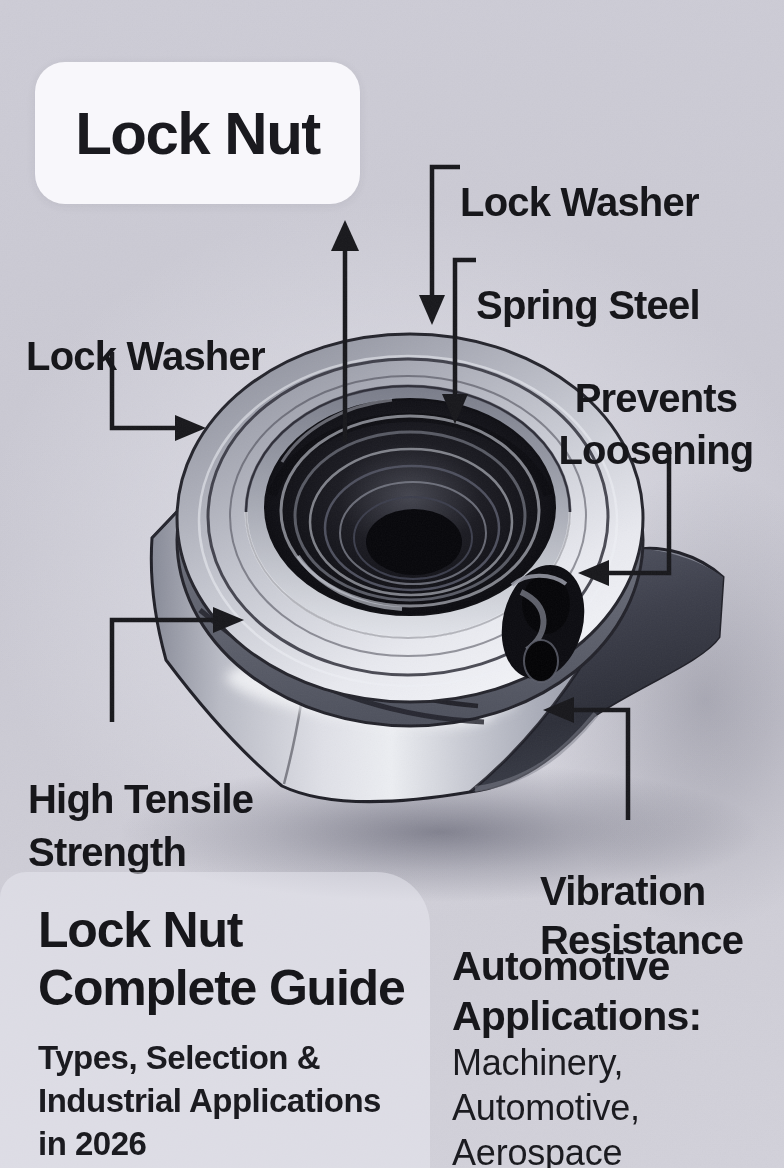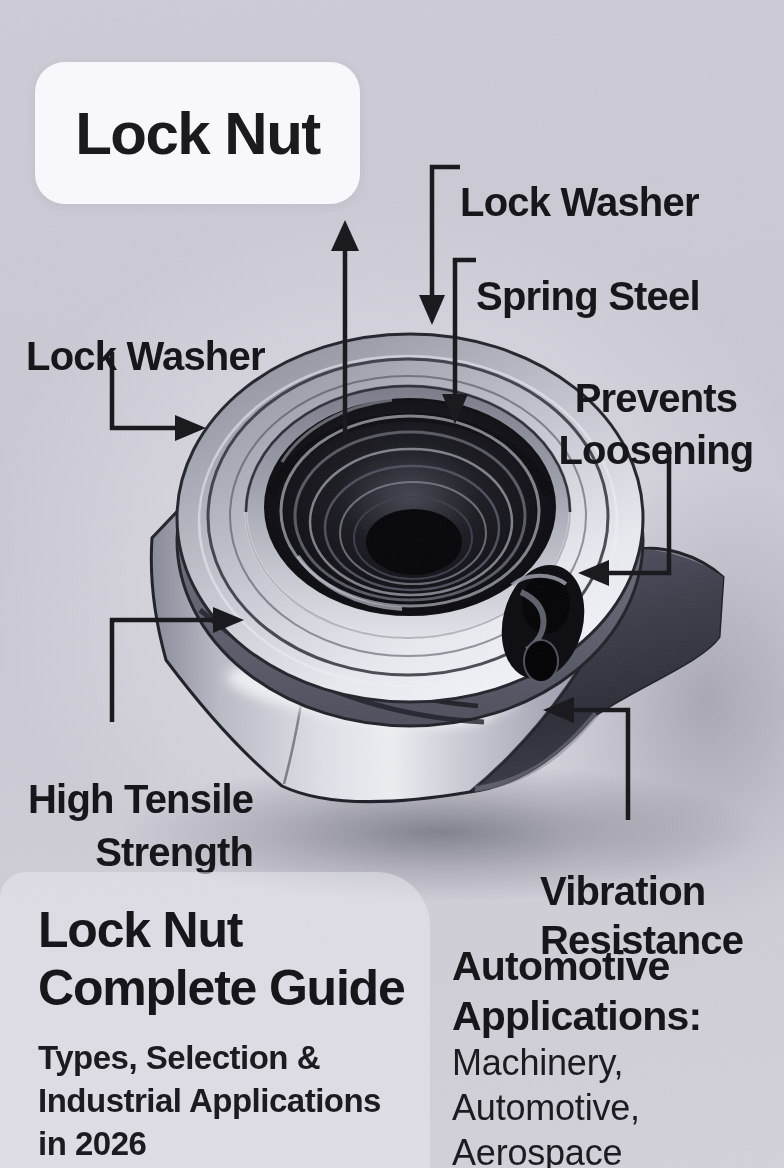--- a/index.html
+++ b/index.html
@@ -16,24 +16,24 @@
     background:#f8f7fb;border-radius:30px;
     display:flex;align-items:center;justify-content:center;
     font-size:60px;font-weight:600;letter-spacing:-1.5px;color:#1a1a1f;
     box-shadow:0 2px 10px rgba(50,50,70,.08);
   }
   .callout{
     position:absolute;font-size:40px;font-weight:600;letter-spacing:-0.8px;
     color:#17171b;white-space:pre-line;line-height:50px;margin-top:36px;
   }
   #c-lwt{left:460px;top:141px;}
-  #c-ss{left:476px;top:235px;}
+  #c-ss{left:476px;top:244px;}
   #c-lwl{left:26px;top:295px;}
   #c-pl{left:516px;top:336px;width:280px;text-align:center;line-height:52px;}
-  #c-ht{left:28px;top:737px;line-height:53px;text-align:right;}
+  #c-ht{left:28px;top:737px;line-height:53px;}
   #c-vib{left:540px;top:831px;line-height:49px;}
   .footer-panel{
     position:absolute;left:0;top:872px;width:430px;height:296px;
     border-radius:26px 54px 0 0;background:rgba(233,233,241,.5);
   }
   .footer-heading{
     position:absolute;left:38px;top:901px;font-size:50px;font-weight:700;
     line-height:58px;letter-spacing:-1.2px;white-space:pre-line;color:#17171b;
   }
   .footer-sub{

